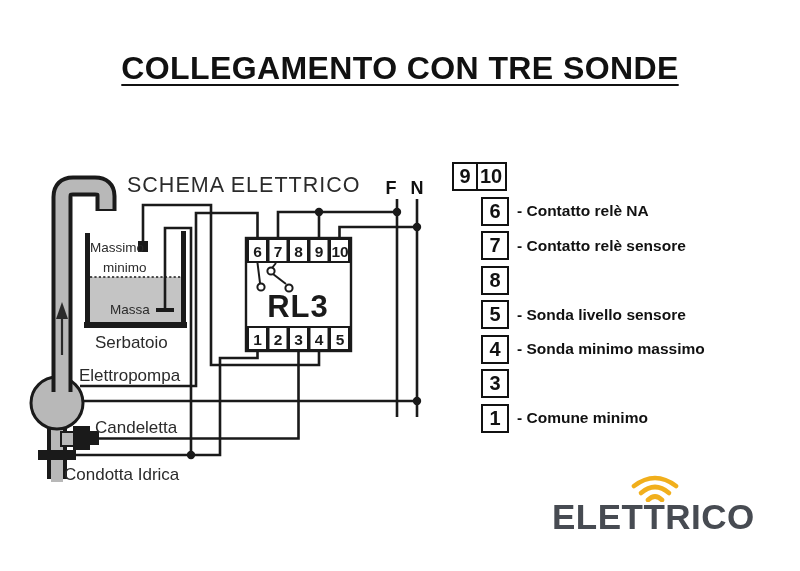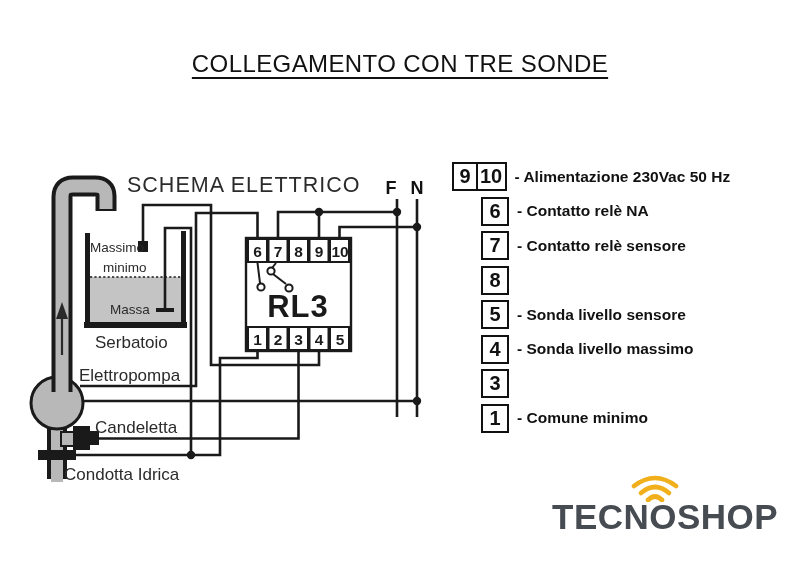--- a/index.html
+++ b/index.html
@@ -1,19 +1,19 @@
 <!DOCTYPE html>
 <html><head>
 <meta charset="utf-8">
 <style>
   html,body{margin:0;padding:0;background:#ffffff;}
   #stage{position:relative;width:800px;height:571px;background:#ffffff;overflow:hidden;
          font-family:"Liberation Sans",sans-serif;}
   .title{position:absolute;top:50px;left:0;width:100%;text-align:center;
-         font-size:24px;font-weight:normal;color:#111;
+         font-size:32px;font-weight:bold;color:#111;
          text-decoration:underline;text-decoration-thickness:2px;text-underline-offset:5px;
          letter-spacing:.4px;}
   svg{position:absolute;left:0;top:0;}
   .legend{position:absolute;left:452px;top:162px;width:330px;}
   .legend-row{display:flex;align-items:center;height:29px;margin-bottom:5.5px;}
   .legend-row.single{margin-left:29px;}
   .lg-box{box-sizing:border-box;height:29px;border:2.5px solid #111;background:#fff;
           display:flex;align-items:center;justify-content:center;
           font-size:20px;font-weight:bold;color:#111;}
   .lg-box.b9{width:26px;}
@@ -153,52 +153,51 @@
       <text x="79" y="381" font-size="17">Elettropompa</text>
       <text x="95" y="433" font-size="17">Candeletta</text>
       <text x="64" y="480" font-size="17">Condotta Idrica</text>
     </g>
   </svg>
 
   <div class="legend">
     <div class="legend-row">
       <div class="lg-box b9">9</div>
       <div class="lg-box b10">10</div>
-      <div class="lg-label">- Alimentazione 230Vac 50 Hz</div>
     </div>
     <div class="legend-row single">
       <div class="lg-box bs">6</div>
       <div class="lg-label">- Contatto relè NA</div>
     </div>
     <div class="legend-row single">
       <div class="lg-box bs">7</div>
       <div class="lg-label">- Contatto relè sensore</div>
     </div>
     <div class="legend-row single">
       <div class="lg-box bs">8</div>
     </div>
     <div class="legend-row single">
       <div class="lg-box bs">5</div>
       <div class="lg-label">- Sonda livello sensore</div>
     </div>
     <div class="legend-row single">
       <div class="lg-box bs">4</div>
-      <div class="lg-label">- Sonda livello massimo</div>
+      <div class="lg-label">- Sonda minimo massimo</div>
     </div>
     <div class="legend-row single">
       <div class="lg-box bs">3</div>
     </div>
     <div class="legend-row single">
       <div class="lg-box bs">1</div>
       <div class="lg-label">- Comune minimo</div>
     </div>
   </div>
 
   <svg class="wifi" width="56" height="34" viewBox="0 0 56 34">
     <g fill="none" stroke="#F1AF1C" stroke-width="4.6" stroke-linecap="round">
       <path d="M7,18 Q28,2 49,18" stroke="#F1AF1C"></path>
       <path d="M14,25 Q28,13 42,25" stroke="#F1AF1C"></path>
       <path d="M21,32 Q28,25 35,32" stroke="#F1AF1C"></path>
     </g>
   </svg>
-  <div class="logo">TECNOSHOP</div>
+  <div class="logo">ELETTRICO</div>
 
 </div>
 
 </body></html>

